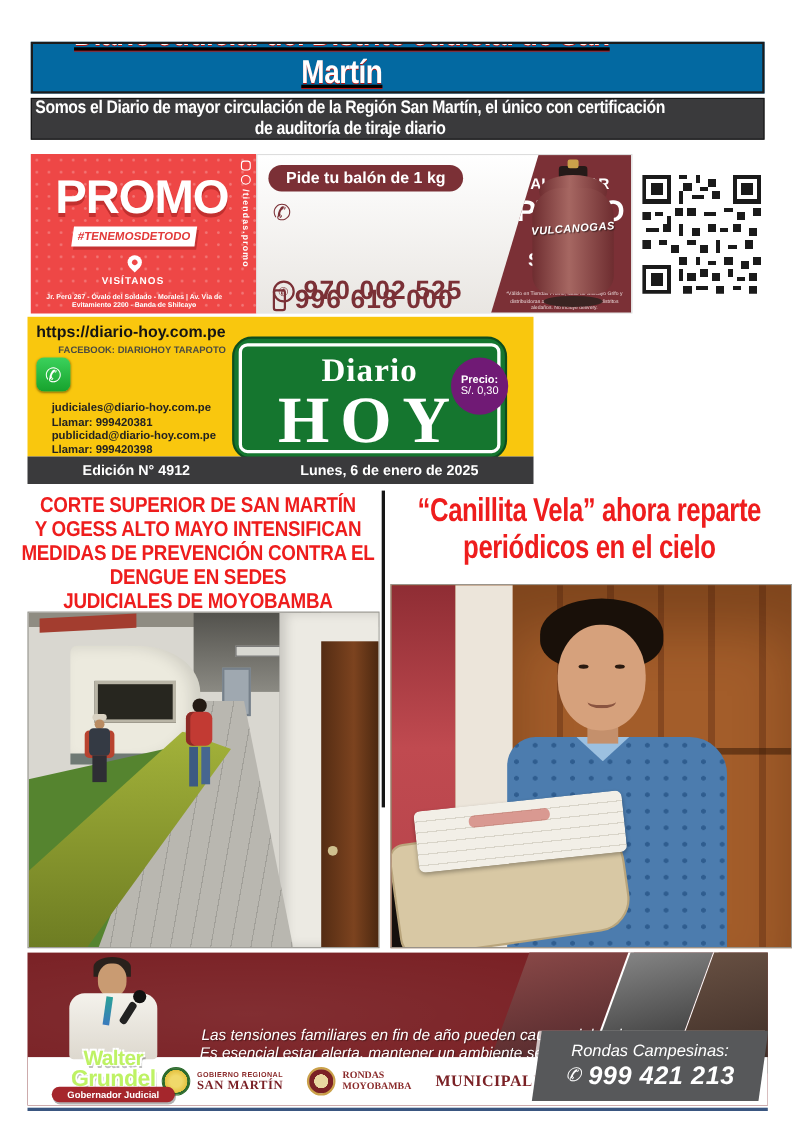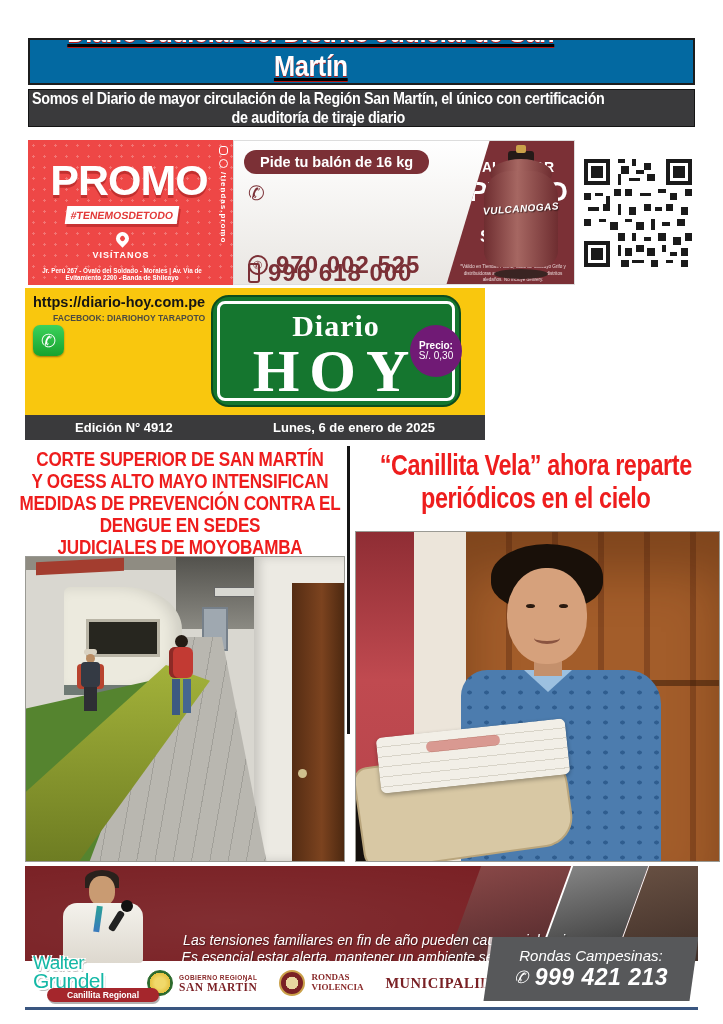--- a/index.html
+++ b/index.html
@@ -54,21 +54,21 @@
 
   
   .masthead { left:25px; top:288px; width:460px; height:127px; background:#f9c70e; }
   .mh-web { position:absolute; left:8px; top:6px; font-size:14.5px; font-weight:900; color:#151515; }
   .mh-fb { position:absolute; left:8px; top:25px; font-size:8.6px; font-weight:bold; color:#4a4a42;padding-left:20px; }
   .mh-warow { position:absolute; left:8px; top:37px; display:flex; align-items:center; gap:7px; }
   .wa-badge { width:31px; height:31px; border-radius:7px; background:linear-gradient(180deg,#3bd25c,#17a22d); display:flex; align-items:center; justify-content:center; color:#fff; font-size:18px; box-shadow:0 1px 2px rgba(0,0,0,.4); }
   .mh-wanum { font-size:21px; font-weight:900; color:#111; line-height:1; }
   .mh-news { font-size:8.4px; font-weight:bold; color:#222; }
   .mh-lines { position:absolute; left:22px; top:78px; font-size:10.3px; font-weight:bold; color:#222; line-height:1.22; }
-  .logo-box { position:absolute; left:186px; top:7px; width:250px; height:112px; background:#15762f; border-radius:18px; border:2px solid #0d4d1e; }
+  .logo-box { position:absolute; left:186px; top:18px; width:250px; height:112px; background:#15762f; border-radius:18px; border:2px solid #0d4d1e; }
   .logo-box::after { content:""; position:absolute; inset:4px; border:3px solid #fff; border-radius:8px; }
   .logo-diario { position:absolute; left:0; top:12px; width:100%; text-align:center; color:#fff; font-family:"Liberation Serif", serif; font-weight:bold; font-size:30px; letter-spacing:1px; }
   .logo-hoy { position:absolute; left:0; top:40px; width:100%; text-align:center; color:#fff; font-family:"Liberation Serif", serif; font-weight:bold; font-size:60px; letter-spacing:10px; }
   .price-circle { position:absolute; left:385px; top:37px; width:52px; height:52px; border-radius:50%; background:#701a75; color:#fff; display:flex; flex-direction:column; align-items:center; justify-content:center; line-height:1.05; }
   .price-circle .pl { font-size:10px; font-weight:bold; }
   .price-circle .pv { font-size:10px; font-weight:400; }
 
   .fiscalia-box { left:485px; top:285px; width:213px; height:157px; background:#fff; border-left:4px solid #101010; border-bottom:4px solid #101010; border-top:2px solid #101010; overflow:hidden; }
   .fiscalia-inner { width:124%; transform:scaleX(0.81); transform-origin:0 0; padding-top:10px; text-align:center; font-size:21px; font-weight:900; line-height:1.32; letter-spacing:-0.5px; color:#111; }
   .fiscalia-inner .hl { color:#e42320; }
@@ -146,21 +146,21 @@
   .org-t1b { font-size:11.5px; font-weight:900; color:#7a1f24; font-family:"Liberation Serif", serif; letter-spacing:.5px; }
   .org-t2 { font-size:9px; font-weight:900; color:#8a2a2a; line-height:1.1; font-family:"Liberation Serif", serif; }
   .org-t3 { font-size:14.5px; font-weight:900; color:#7a2125; font-family:"Liberation Serif", serif; letter-spacing:.5px; }
   .cb-walter { position:absolute; left:8px; top:4px; width:140px; height:132px; }
   .wf-hair { position:absolute; left:52px; top:0; width:34px; height:18px; border-radius:50% 50% 0 0; background:#2a211c; }
   .wf-face { position:absolute; left:56px; top:6px; width:26px; height:30px; border-radius:45%; background:#c99b72; }
   .wf-shirt { position:absolute; left:30px; top:33px; width:80px; height:60px; border-radius:14px 14px 4px 4px; background:linear-gradient(180deg,#f4f2ec,#ddd8ce); }
   .wf-lanyard { position:absolute; left:62px; top:36px; width:6px; height:26px; background:linear-gradient(180deg,#2aa198,#3a7abd); transform:rotate(8deg); }
   .wf-mic { position:absolute; left:80px; top:40px; width:7px; height:22px; background:#222; transform:rotate(32deg); border-radius:3px; }
   .wf-michead { position:absolute; left:88px; top:30px; width:12px; height:12px; border-radius:50%; background:#111; }
-  .wf-name { position:absolute; left:0; top:84px; width:140px; text-align:left; color:#14b8a6; font-weight:400; line-height:.92; letter-spacing:-0.5px;
+  .wf-name { position:absolute; left:0; top:84px; width:140px; text-align:center; color:#bef264; font-weight:700; line-height:.92; letter-spacing:-0.5px;
      text-shadow:-1.5px -1.5px 0 #fff, 1.5px -1.5px 0 #fff, -1.5px 1.5px 0 #fff, 1.5px 1.5px 0 #fff, 2px 3px 0 rgba(0,0,0,.25); }
   .wf-first { font-size:19px; display:block; }
   .wf-last { font-size:21px; display:block; }
   .wf-role { position:absolute; left:14px; top:118px; width:112px; background:#a5262c; border-radius:8px; color:#fff; font-size:8.6px; font-weight:bold; text-align:center; padding:2px 0; box-shadow:1px 2px 0 rgba(0,0,0,.3); }
   .cb-phonebox { position:absolute; right:4px; bottom:4px; width:206px; height:64px; background:#57585a; transform:skewX(-8deg); box-shadow:-3px 0 0 rgba(255,255,255,.7); }
   .cb-phone-inner { position:absolute; inset:0; transform:skewX(8deg); display:flex; flex-direction:column; align-items:center; justify-content:center; color:#fff; }
   .cbp-label { font-style:italic; font-size:15px; }
   .cbp-row { display:flex; align-items:center; gap:6px; font-style:italic; font-weight:900; font-size:23px; letter-spacing:.5px; }
   .cbp-ic { font-size:17px; font-weight:normal; }
   .blue-rule { left:25px; top:1007px; width:673px; height:3px; background:#3a5680; }
@@ -185,21 +185,21 @@
     <div class="promo-visit">VISÍTANOS</div>
     <div class="promo-addr">Jr. Perú 267 - Óvalo del Soldado - Morales | Av. Vía de Evitamiento 2200 - Banda de Shilcayo</div>
     <div class="promo-side">
       <span class="mini-ic round"></span>
       <span class="mini-ic circle"></span>
       <span class="promo-handle">/tiendas.promo</span>
     </div>
   </div>
 
   <div class="abs gas-card">
-    <div class="gas-pill">Pide tu balón de 16 kg</div>
+    <div class="gas-pill">Pide tu balón de 1 kg</div>
     <div class="gas-row gr1">
       <span class="ic-phone">✆</span>
     </div>
     <div class="gas-row gr2">
       <span class="ic-mobile"></span>
       <span>996 618 000</span>
     </div>
     <div class="gas-row gr3">
       <span class="ic-wa">✆</span>
       <span>970 002 525</span>
@@ -288,20 +288,26 @@
       </g>
     </svg>
   </div>
 
   <div class="abs masthead">
     <div class="mh-web">https://diario-hoy.com.pe</div>
     <div class="mh-fb">FACEBOOK: DIARIOHOY TARAPOTO</div>
     <div class="mh-warow">
       <div class="wa-badge">✆</div>
     </div>
+    <div class="mh-lines">
+      <div>judiciales@diario-hoy.com.pe</div>
+      <div>Llamar: 999420381</div>
+      <div>publicidad@diario-hoy.com.pe</div>
+      <div>Llamar: 999420398</div>
+    </div>
     <div class="logo-box">
       <div class="logo-diario">Diario</div>
       <div class="logo-hoy">HOY</div>
     </div>
     <div class="price-circle">
       <span class="pl">Precio:</span>
       <span class="pv">S/. 0,30</span>
     </div>
   </div>
 
@@ -392,37 +398,37 @@
         <span class="emblem1"></span>
         <span>
           <div class="org-t1a">GOBIERNO REGIONAL</div>
           <div class="org-t1b">SAN MARTÍN</div>
         </span>
       </div>
       <div class="org-item">
         <span class="emblem2"></span>
         <span class="org-t2">
           <div>RONDAS</div>
-          <div>VIOLENCIA</div>
+          <div>MOYOBAMBA</div>
         </span>
       </div>
       <div class="org-t3">MUNICIPALIDADES</div>
     </div>
     <div class="cb-walter">
       <div class="wf-hair"></div>
       <div class="wf-face"></div>
       <div class="wf-shirt"></div>
       <div class="wf-lanyard"></div>
       <div class="wf-mic"></div>
       <div class="wf-michead"></div>
       <div class="wf-name">
         <span class="wf-first">Walter</span>
         <span class="wf-last">Grundel</span>
       </div>
-      <div class="wf-role">Canillita Regional</div>
+      <div class="wf-role">Gobernador Judicial</div>
     </div>
     <div class="cb-phonebox">
       <div class="cb-phone-inner">
         <div class="cbp-label">Rondas Campesinas:</div>
         <div class="cbp-row">
           <span class="cbp-ic">✆</span>
           <span>999 421 213</span>
         </div>
       </div>
     </div>

